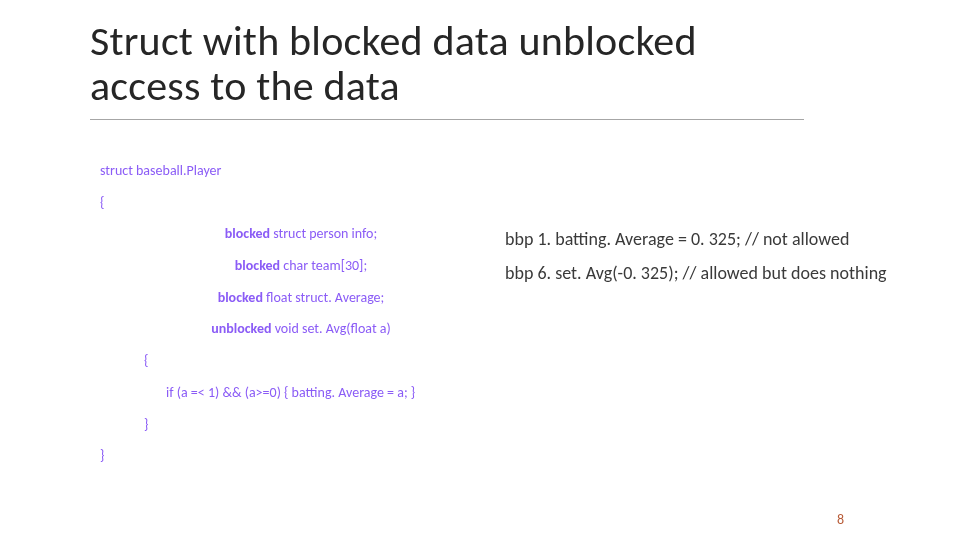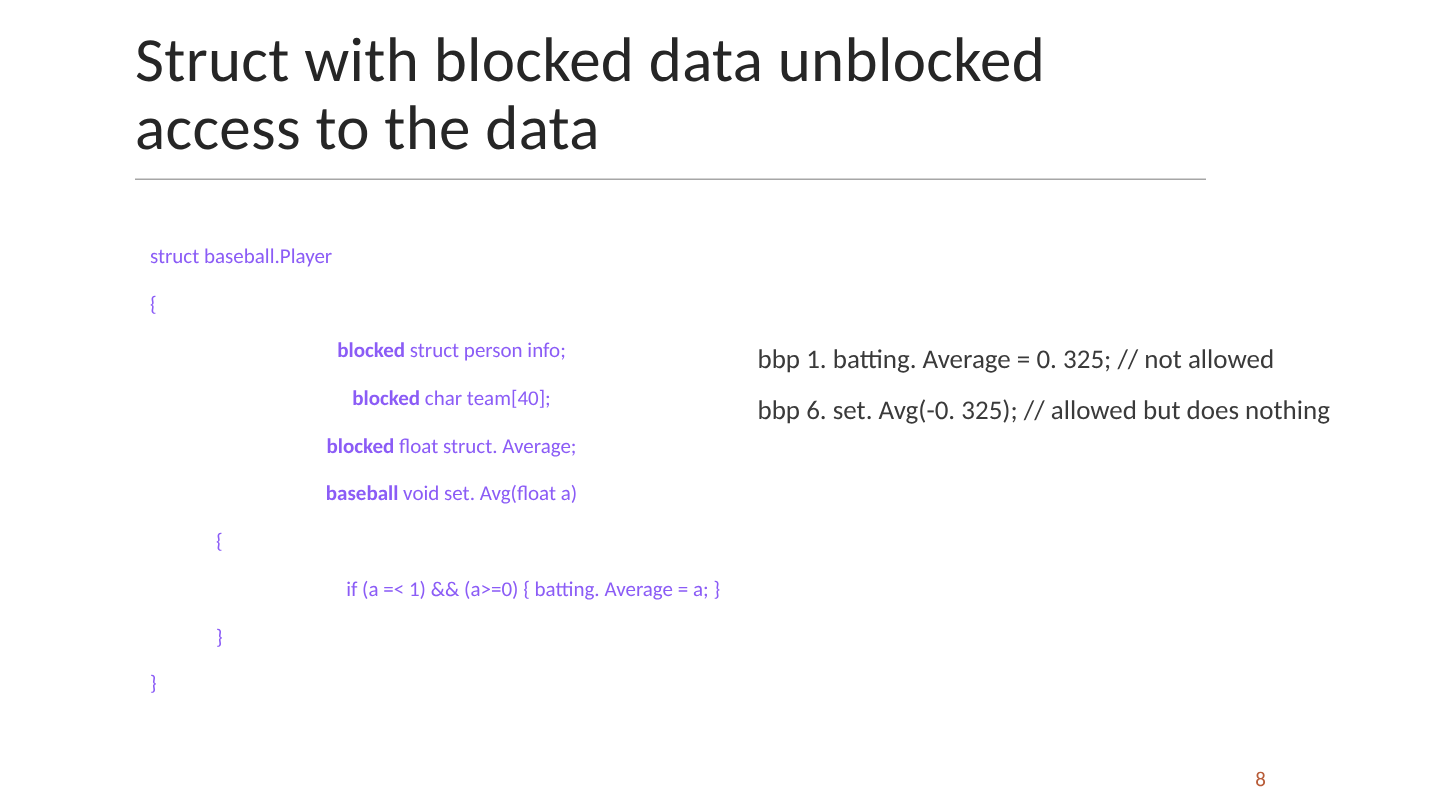--- a/index.html
+++ b/index.html
@@ -55,21 +55,21 @@
     font-size: 18px;
     line-height: 1.9;
     color: #3a3a3a;
     margin-left: 15px;
   }
   .code-line {
     white-space: pre;
   }
   .i1 { padding-left: 22px; text-align: center; }
   .i2 { padding-left: 44px; }
-  .i3 { padding-left: 66px; text-align: right; }
+  .i3 { padding-left: 66px; }
   .gap { height: 10px; }
   .kw { font-weight: 600; }
   .page-num {
     position: absolute;
     right: 20px;
     bottom: 12px;
     font-size: 14px;
     color: #b85c38;
   }
 </style>
@@ -83,25 +83,25 @@
     <hr class="title-rule">
   </div>
 
   <div class="body-left">
     <div class="code-line">struct baseball.Player</div>
     <div class="gap"></div>
     <div class="code-line">{</div>
     <div class="gap"></div>
     <div class="code-line i1"><span class="kw">blocked</span><span> struct person info;</span></div>
     <div class="gap"></div>
-    <div class="code-line i1"><span class="kw">blocked</span><span> char team[40];</span></div>
+    <div class="code-line i1"><span class="kw">blocked</span><span> char team[30];</span></div>
     <div class="gap"></div>
     <div class="code-line i1"><span class="kw">blocked</span><span> float struct. Average;</span></div>
     <div class="gap"></div>
-    <div class="code-line i1"><span class="kw">baseball</span><span> void set. Avg(float a)</span></div>
+    <div class="code-line i1"><span class="kw">unblocked</span><span> void set. Avg(float a)</span></div>
     <div class="gap"></div>
     <div class="code-line i2">{</div>
     <div class="gap"></div>
     <div class="code-line i3">if (a =&lt; 1) &amp;&amp; (a&gt;=0) { batting. Average = a; }</div>
     <div class="gap"></div>
     <div class="code-line i2">}</div>
     <div class="gap"></div>
     <div class="code-line">}</div>
   </div>
 

